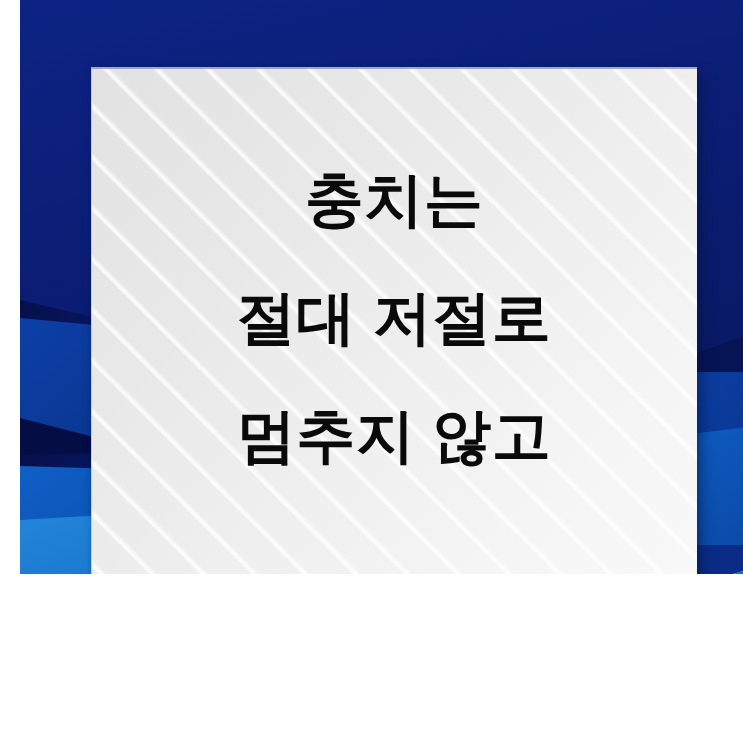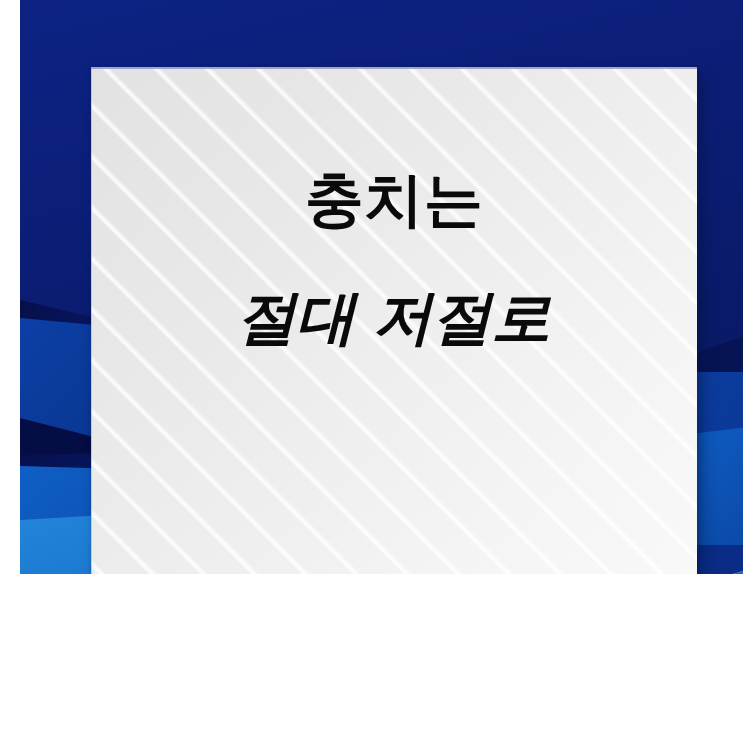--- a/index.html
+++ b/index.html
@@ -101,21 +101,21 @@
     font-weight: 700;
     font-size: 59px;
     line-height: 118px;
     letter-spacing: 0.5px;
     white-space: nowrap;
     text-align: center;
     margin: 0;
   }
   .headline.l1 { font-size: 59px; }
   .headline.l2 { font-size: 59px; }
-  .headline.l3 { font-size: 59px; font-style: italic; }
+  .headline.l3 { font-size: 59px; }
   .headline.l4 { font-size: 59px; }
 </style>
 </head>
 <body>
 
 <div class="stage">
 
   <div class="bg-root">
     <div class="bg-base"></div>
 
@@ -180,16 +180,17 @@
   </div>
 
   <div class="card">
     <div class="card-stripes"></div>
     <div class="card-edge-top"></div>
     <div class="card-edge-left"></div>
 
     <div class="text-block">
       <div class="headline l1">충치는</div>
       <div class="headline l3">절대 저절로</div>
+      <div class="headline l4">멈추지 않고</div>
     </div>
   </div>
 
 </div>
 
 </body></html>

